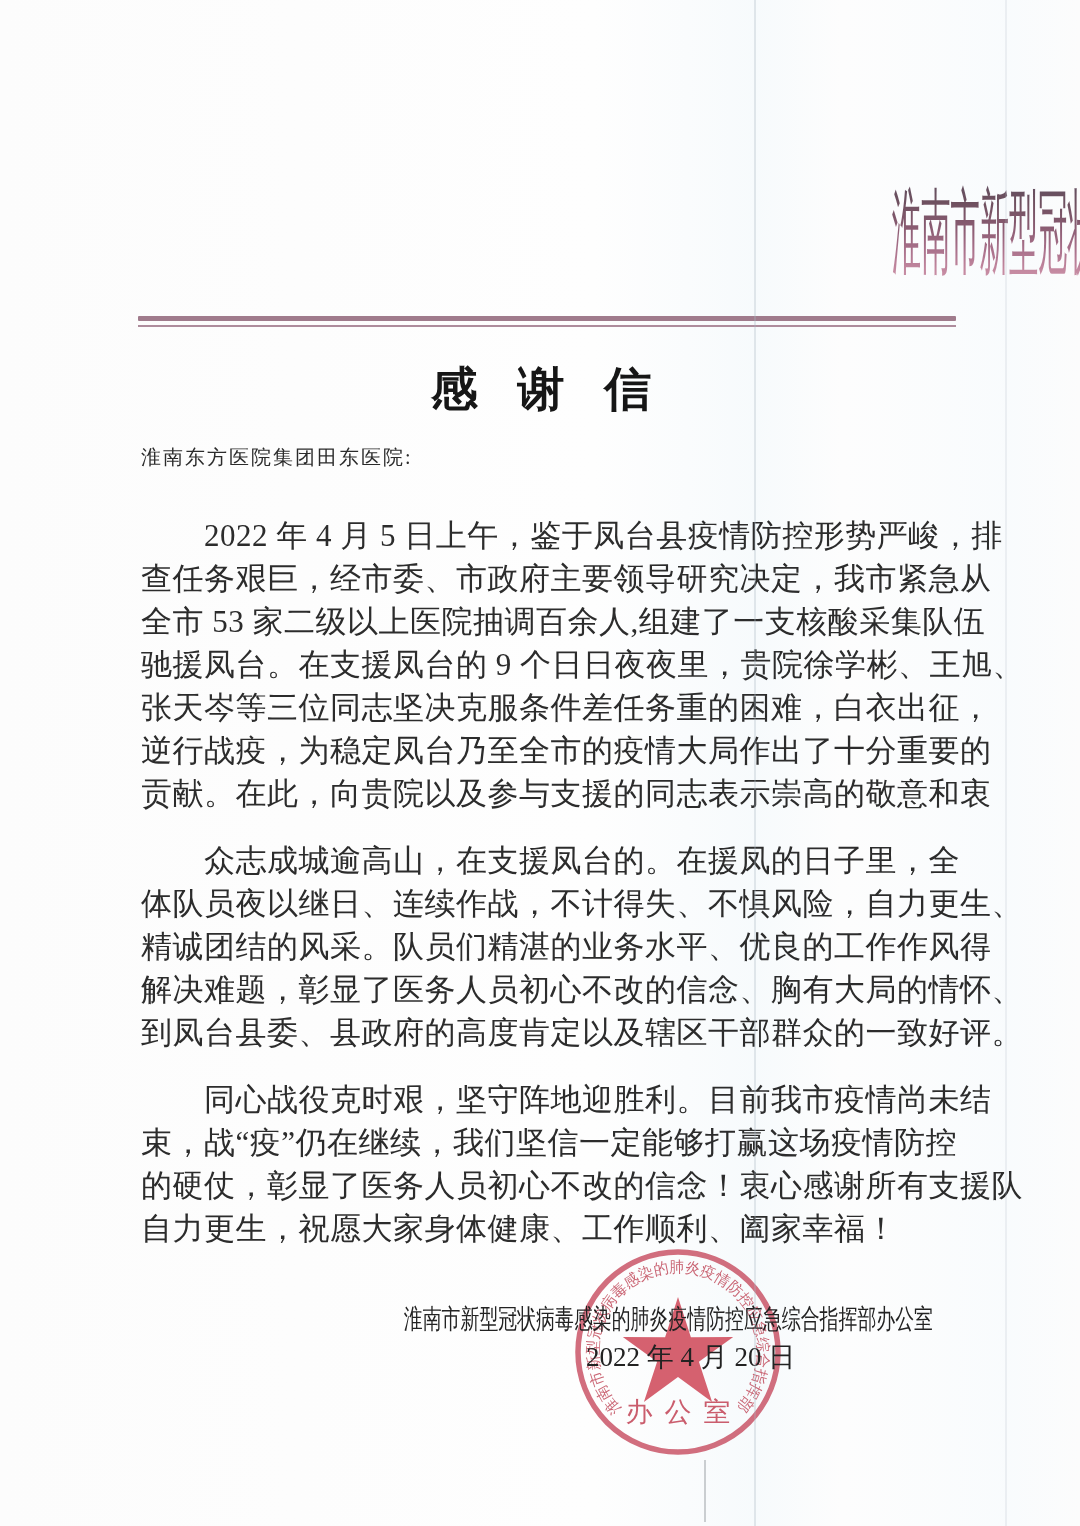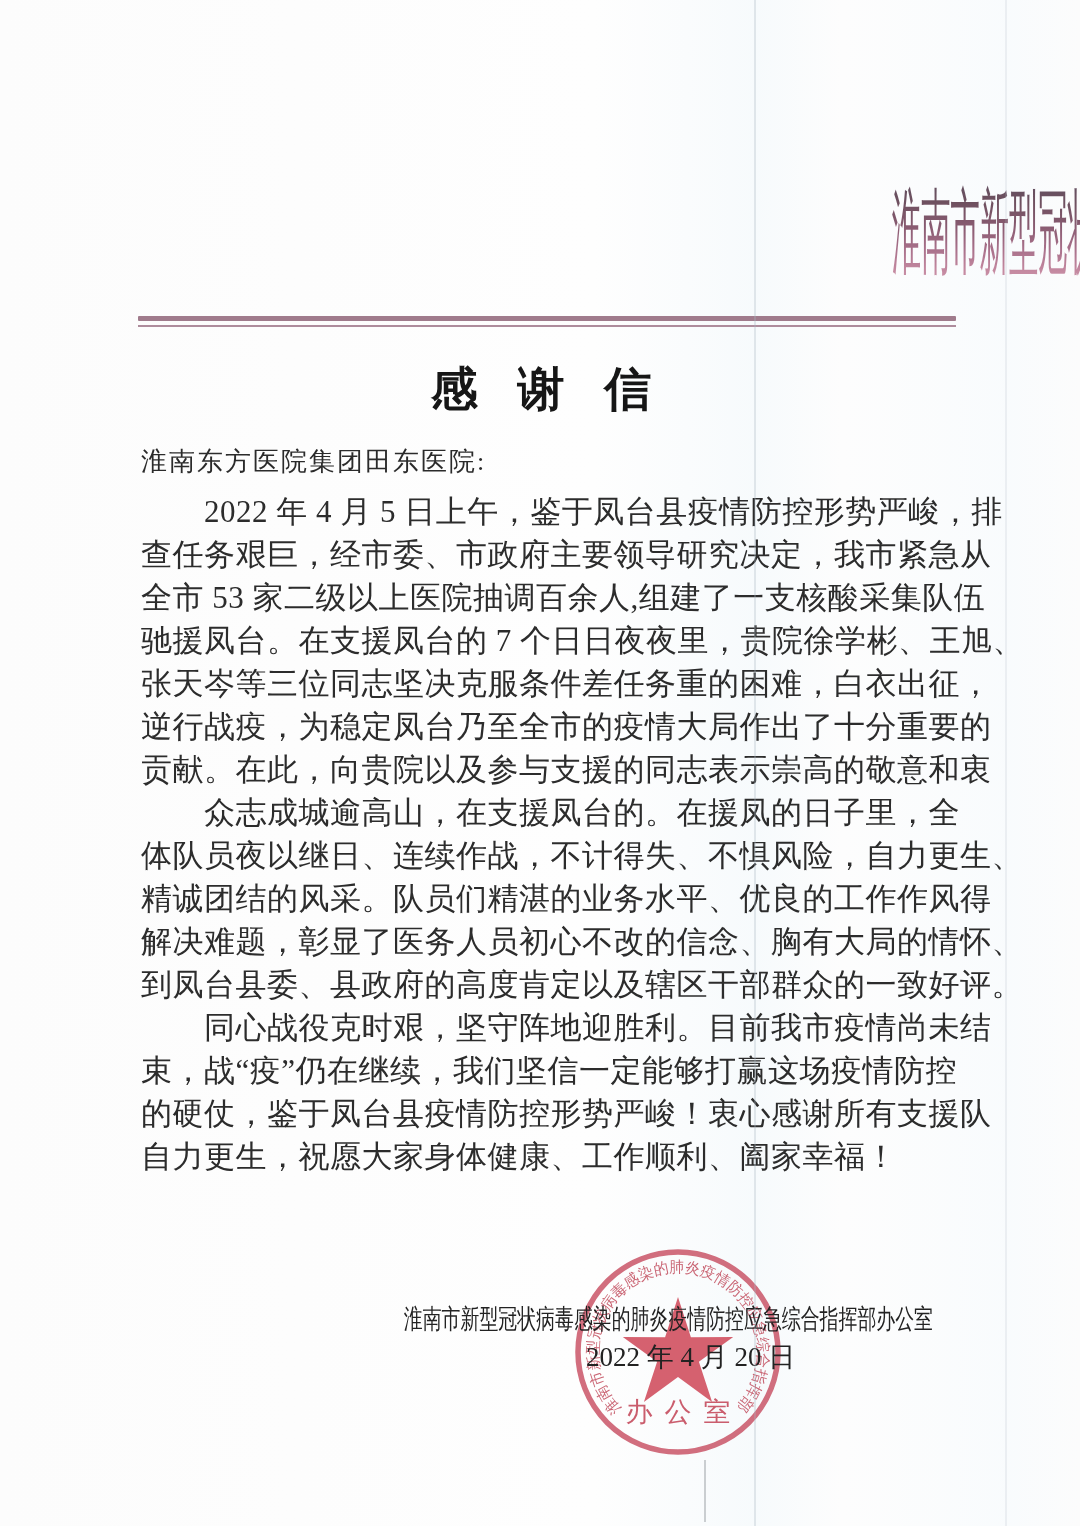--- a/index.html
+++ b/index.html
@@ -69,41 +69,41 @@
     color: #161616;
     letter-spacing: 14px;
     text-indent: 14px;
   }
 
   
   .salutation {
     position: absolute;
     top: 444px;
     left: 141px;
-    font-size: 26px;
+    font-size: 20px;
     letter-spacing: 2px;
     color: #2b2b2b;
   }
 
   
   .letter-body {
     position: absolute;
     top: 490px;
     left: 141px;
     width: 822px;
     font-size: 31px;
     color: #2c2c2c;
   }
   .letter-body .line {
     height: 43px;
     line-height: 43px;
     white-space: nowrap;
     letter-spacing: 0.5px;
   }
-  .letter-body .line.indent { padding-left: 63px; }
+  .letter-body .line.indent { padding-left: 63px; margin-top: 24px; }
 
   
   .signature {
     position: absolute;
     top: 1301px;
     right: 147px;
     font-size: 27px;
     color: #222222;
     white-space: nowrap;
     transform: scaleX(0.70);
@@ -155,32 +155,32 @@
   </div>
 
   <h1 class="title">感 谢 信</h1>
 
   <div class="salutation">淮南东方医院集团田东医院:</div>
 
   <div class="letter-body">
     <div class="line indent">2022 年 4 月 5 日上午，鉴于凤台县疫情防控形势严峻，排</div>
     <div class="line">查任务艰巨，经市委、市政府主要领导研究决定，我市紧急从</div>
     <div class="line">全市 53 家二级以上医院抽调百余人,组建了一支核酸采集队伍</div>
-    <div class="line">驰援凤台。在支援凤台的 7 个日日夜夜里，贵院徐学彬、王旭、</div>
+    <div class="line">驰援凤台。在支援凤台的 9 个日日夜夜里，贵院徐学彬、王旭、</div>
     <div class="line">张天岑等三位同志坚决克服条件差任务重的困难，白衣出征，</div>
     <div class="line">逆行战疫，为稳定凤台乃至全市的疫情大局作出了十分重要的</div>
     <div class="line">贡献。在此，向贵院以及参与支援的同志表示崇高的敬意和衷</div>
     <div class="line indent">众志成城逾高山，在支援凤台的。在援凤的日子里，全</div>
     <div class="line">体队员夜以继日、连续作战，不计得失、不惧风险，自力更生、</div>
     <div class="line">精诚团结的风采。队员们精湛的业务水平、优良的工作作风得</div>
     <div class="line">解决难题，彰显了医务人员初心不改的信念、胸有大局的情怀、</div>
     <div class="line">到凤台县委、县政府的高度肯定以及辖区干部群众的一致好评。</div>
     <div class="line indent">同心战役克时艰，坚守阵地迎胜利。目前我市疫情尚未结</div>
     <div class="line">束，战“疫”仍在继续，我们坚信一定能够打赢这场疫情防控</div>
-    <div class="line">的硬仗，鉴于凤台县疫情防控形势严峻！衷心感谢所有支援队</div>
+    <div class="line">的硬仗，彰显了医务人员初心不改的信念！衷心感谢所有支援队</div>
     <div class="line">自力更生，祝愿大家身体健康、工作顺利、阖家幸福！</div>
   </div>
 
   <svg class="seal" viewBox="0 0 220 220" xmlns="http://www.w3.org/2000/svg">
     <circle cx="110" cy="110" r="100" fill="none" stroke="#c5485c" stroke-width="5.5" opacity="0.9"></circle>
     <path id="sealArc" d="M 53.4,166.6 A 80,80 0 1,1 166.6,166.6" fill="none"></path>
     <text font-size="15.5" fill="#bf4355" opacity="0.92">
       <textPath href="#sealArc" startOffset="0" textLength="374" lengthAdjust="spacingAndGlyphs">淮南市新型冠状病毒感染的肺炎疫情防控应急综合指挥部</textPath>
     </text>
     <polygon points="110,55 122.9,95.2 165.2,95.1 130.9,119.8 144.1,159.9 110,135 75.9,159.9 89.1,119.8 54.8,95.1 97.1,95.2" fill="#ce4253" opacity="0.95"></polygon>

